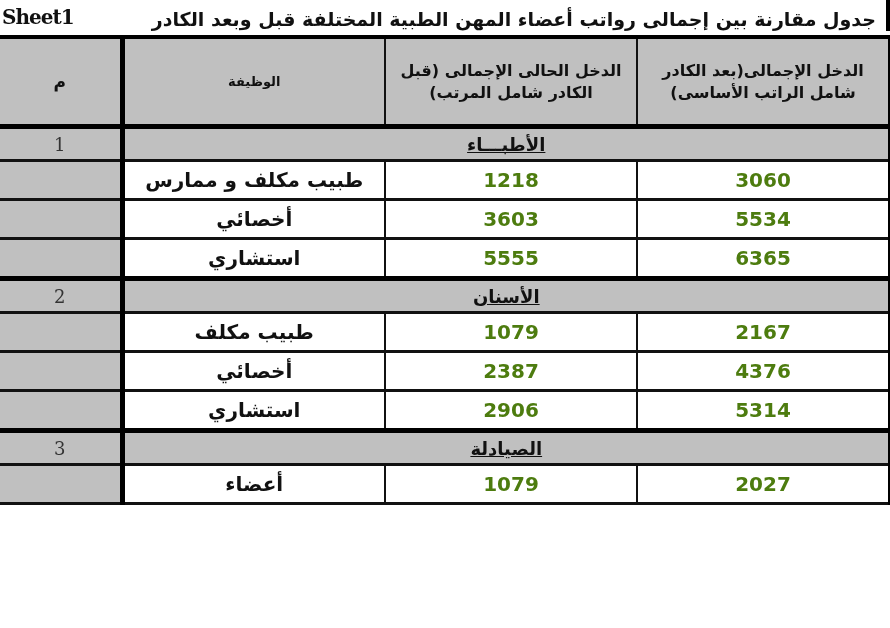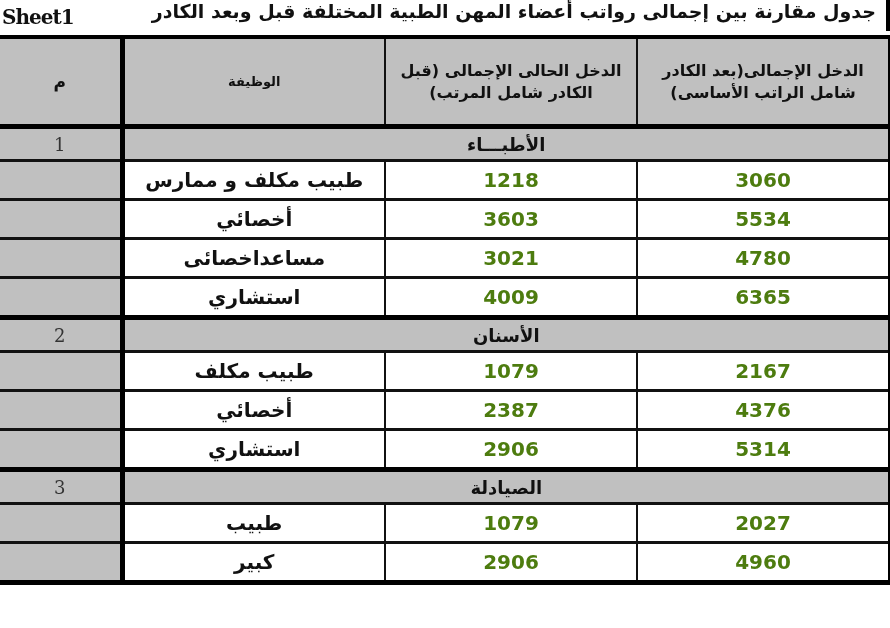--- a/index.html
+++ b/index.html
@@ -6,21 +6,21 @@
   body {
     width:890px; height:628px; overflow:hidden; background:#ffffff;
     font-family:"DejaVu Sans", sans-serif; color:#111;
     position:relative;
   }
   .title-bar {
     position:absolute; left:0; top:0; width:886px; height:31px;
     background:#ffffff; border-right:4px solid #000;
   }
   .title-text {
-    position:absolute; right:10px; top:0;
+    position:absolute; right:10px; top:8px;
     font-size:19px; font-weight:bold; direction:rtl; white-space:nowrap;
     letter-spacing:-0.3px;
   }
   .sheet-tab {
     position:absolute; left:2px; top:5px; font-size:20px; font-weight:bold;
     font-family:"DejaVu Serif", serif; letter-spacing:-1px;
   }
   .title-underline {
     position:absolute; left:0; top:35px; width:890px; height:4px; background:#000;
   }
@@ -34,21 +34,21 @@
     font-weight:bold;
   }
   .grid td.idx {
     background:#c0c0c0; border-right:5px solid #000; border-left:none;
     font-family:"DejaVu Serif", serif; font-weight:normal; font-size:16px; color:#333;
   }
   .grid tr.hdr td { background:#c0c0c0; height:85px; font-size:16px; line-height:22px; border-bottom:5px solid #000;}
   .grid tr.hdr td.col-job { font-size:13px; }
   .grid tr.hdr td.idx { font-weight:bold; font-family:"DejaVu Sans", sans-serif; font-size:17px; color:#111;}
   .grid tr.section td { background:#c0c0c0; height:30px; font-size:18px; }
-  .grid tr.section td.sec-title { border-left:none; border-right:4px solid #000; }
+  .grid tr.section td.sec-title { border-left:none; border-right:4px solid #000;text-decoration:underline; }
   .grid tr.row td { background:#ffffff; height:36px; font-size:20px;margin-top:20px; }
   .grid tr.row td.idx { background:#c0c0c0; }
   .grid tr.row td.num { font-family:"DejaVu Sans", sans-serif; font-weight:bold; font-size:20px; color:#4d7c0f; }
   .grid tr.row td.job { direction:rtl; font-size:20px; }
   .grid tr.last td { border-bottom:5px solid #000; }
   .grid td.col-after { border-right:4px solid #000; }
   .rtl { direction:rtl; }
 </style>
 </head>
 <body>
@@ -83,30 +83,24 @@
       <td class="job">طبيب مكلف و ممارس</td>
       <td class="num">1218</td>
       <td class="num col-after">3060</td>
     </tr>
     <tr class="row">
       <td class="idx"></td>
       <td class="job">أخصائي</td>
       <td class="num">3603</td>
       <td class="num col-after">5534</td>
     </tr>
-    <tr class="row">
-      <td class="idx"></td>
-      <td class="job">مساعداخصائى</td>
-      <td class="num">3021</td>
-      <td class="num col-after">4780</td>
-    </tr>
     <tr class="row last">
       <td class="idx"></td>
       <td class="job">استشاري</td>
-      <td class="num">4009</td>
+      <td class="num">5555</td>
       <td class="num col-after">6365</td>
     </tr>
 
     <tr class="section">
       <td class="idx">2</td>
       <td class="sec-title rtl" colspan="3">الأسنان</td>
     </tr>
     <tr class="row">
       <td class="idx"></td>
       <td class="job">طبيب مكلف</td>
@@ -125,24 +119,18 @@
       <td class="num">2906</td>
       <td class="num col-after">5314</td>
     </tr>
 
     <tr class="section">
       <td class="idx">3</td>
       <td class="sec-title rtl" colspan="3">الصيادلة</td>
     </tr>
     <tr class="row">
       <td class="idx"></td>
-      <td class="job">طبيب</td>
+      <td class="job">أعضاء</td>
       <td class="num">1079</td>
       <td class="num col-after">2027</td>
-    </tr>
-    <tr class="row last">
-      <td class="idx"></td>
-      <td class="job">كبير</td>
-      <td class="num">2906</td>
-      <td class="num col-after">4960</td>
     </tr>
   </tbody>
 </table>
 
 </body></html>

